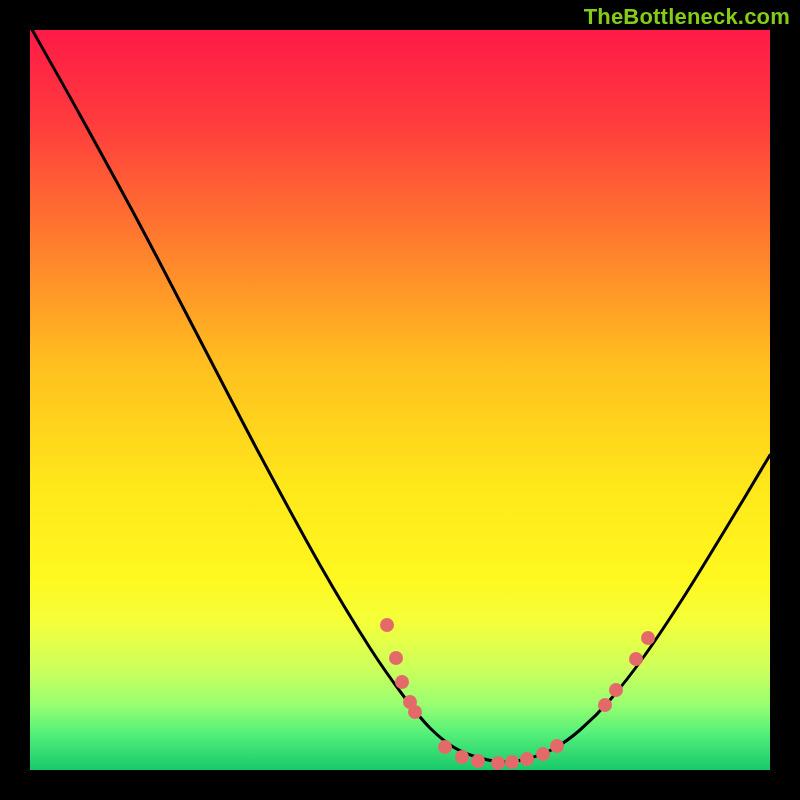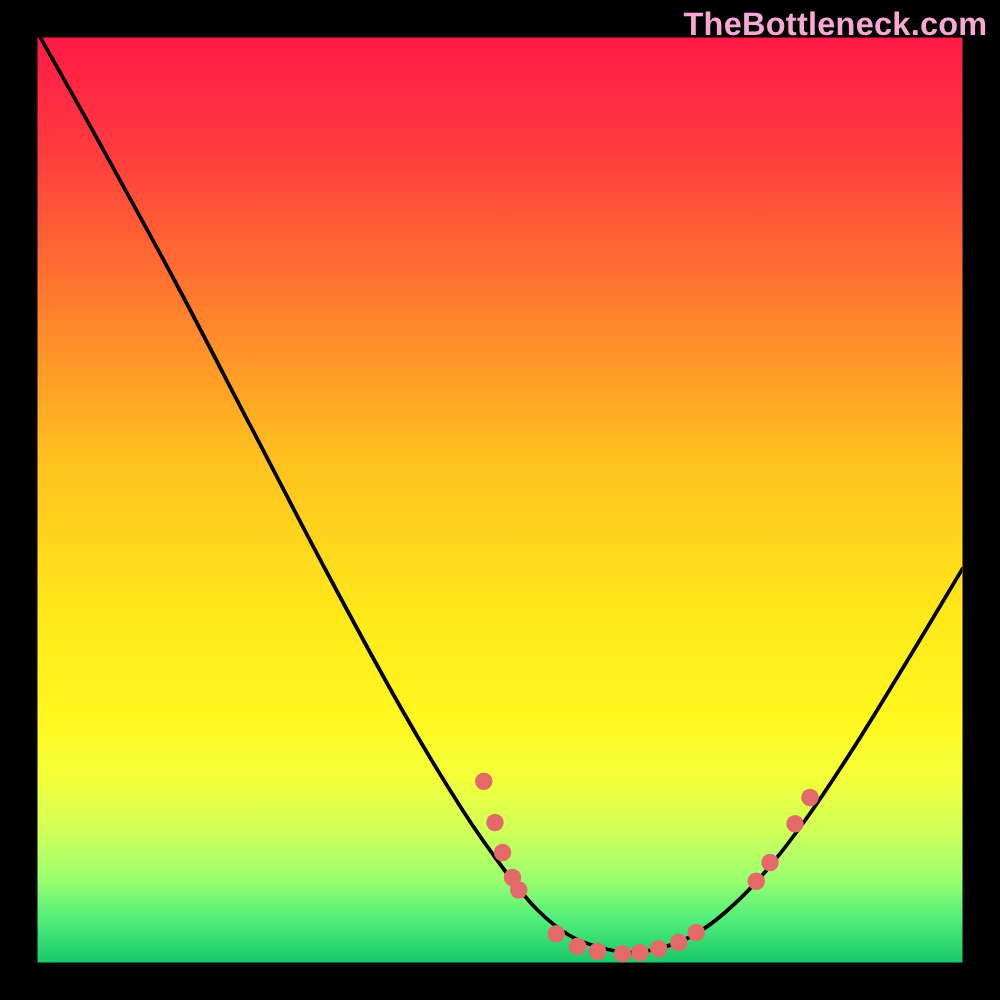--- a/index.html
+++ b/index.html
@@ -14,22 +14,22 @@
   .frame {
     position: relative;
     width: 800px;
     height: 800px;
     background: #000;
   }
   .attribution {
     position: absolute;
     top: 4px;
     right: 10px;
-    color: #f9a8d4;
-    font-size: 26px;
+    color: #84cc16;
+    font-size: 22px;
     font-weight: 600;
     letter-spacing: 0.2px;
     z-index: 5;
   }
   svg {
     position: absolute;
     left: 0;
     top: 0;
   }
 </style>

